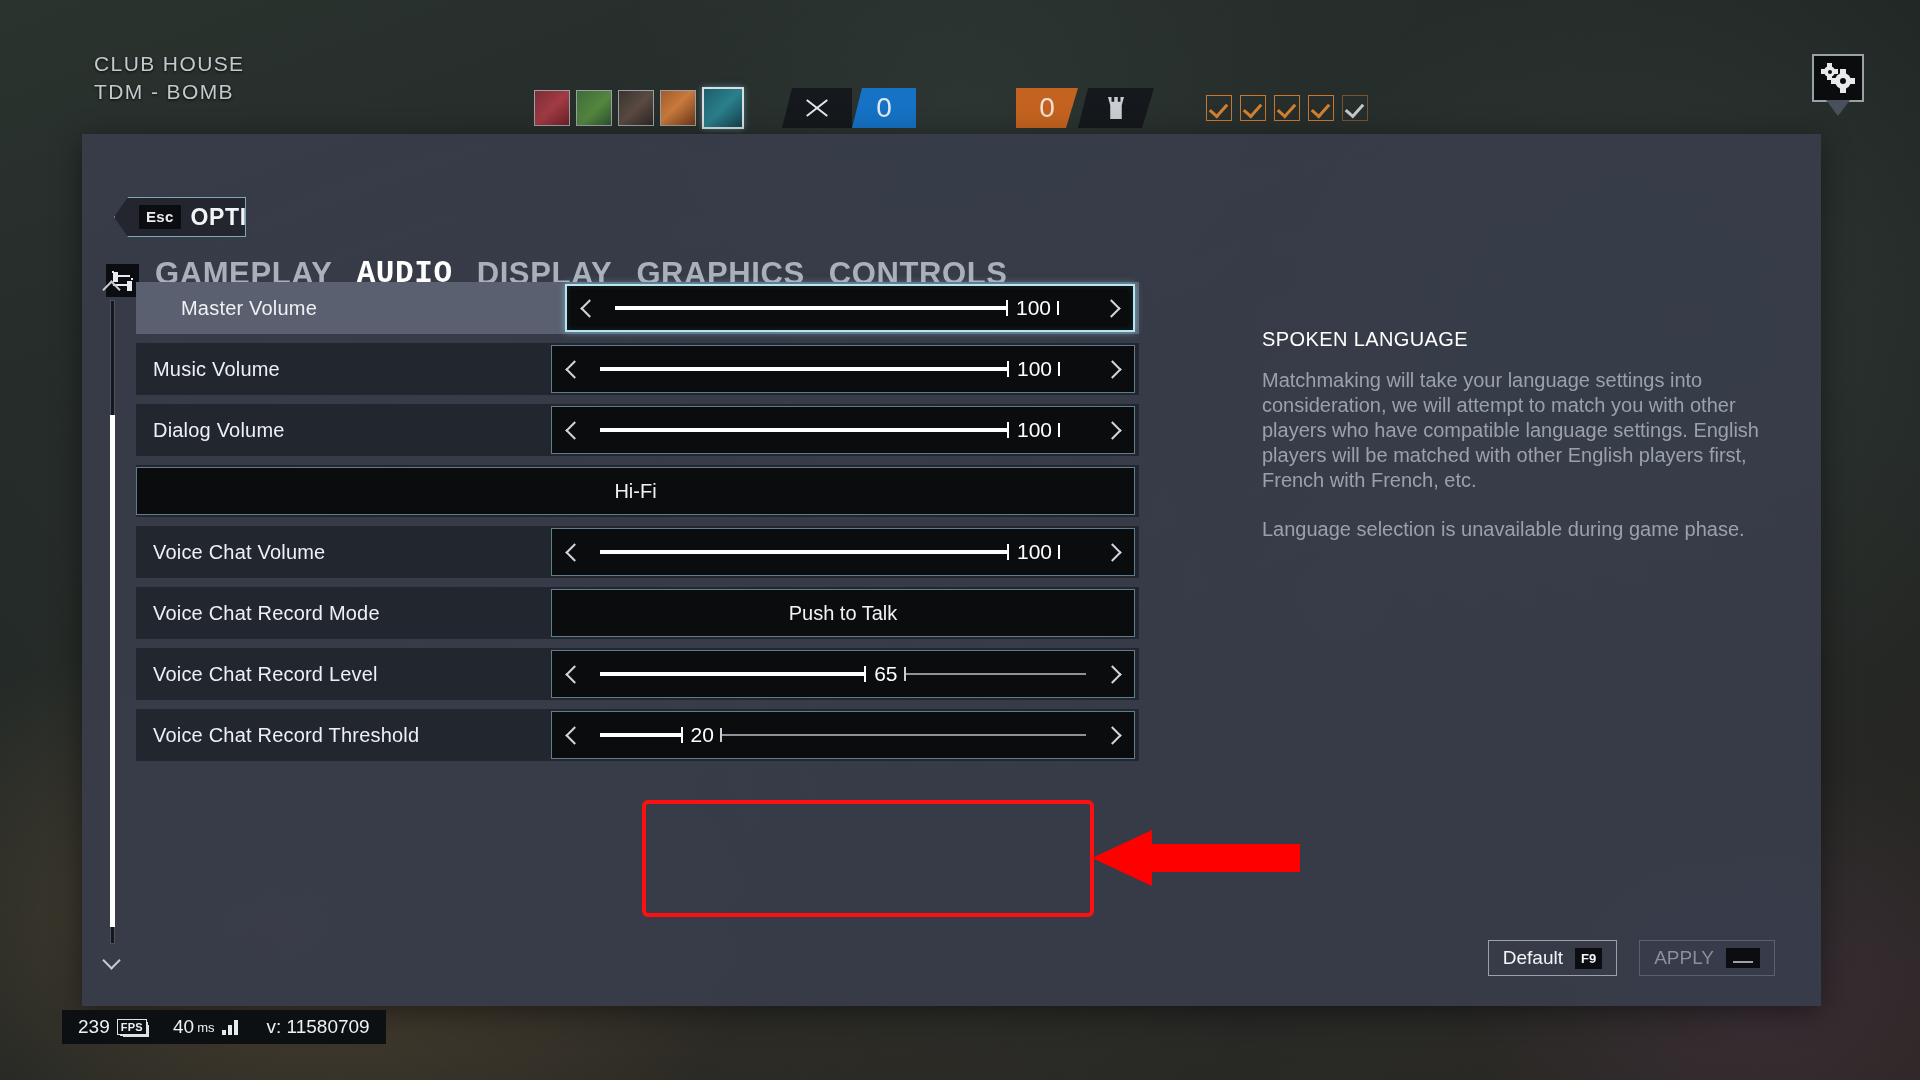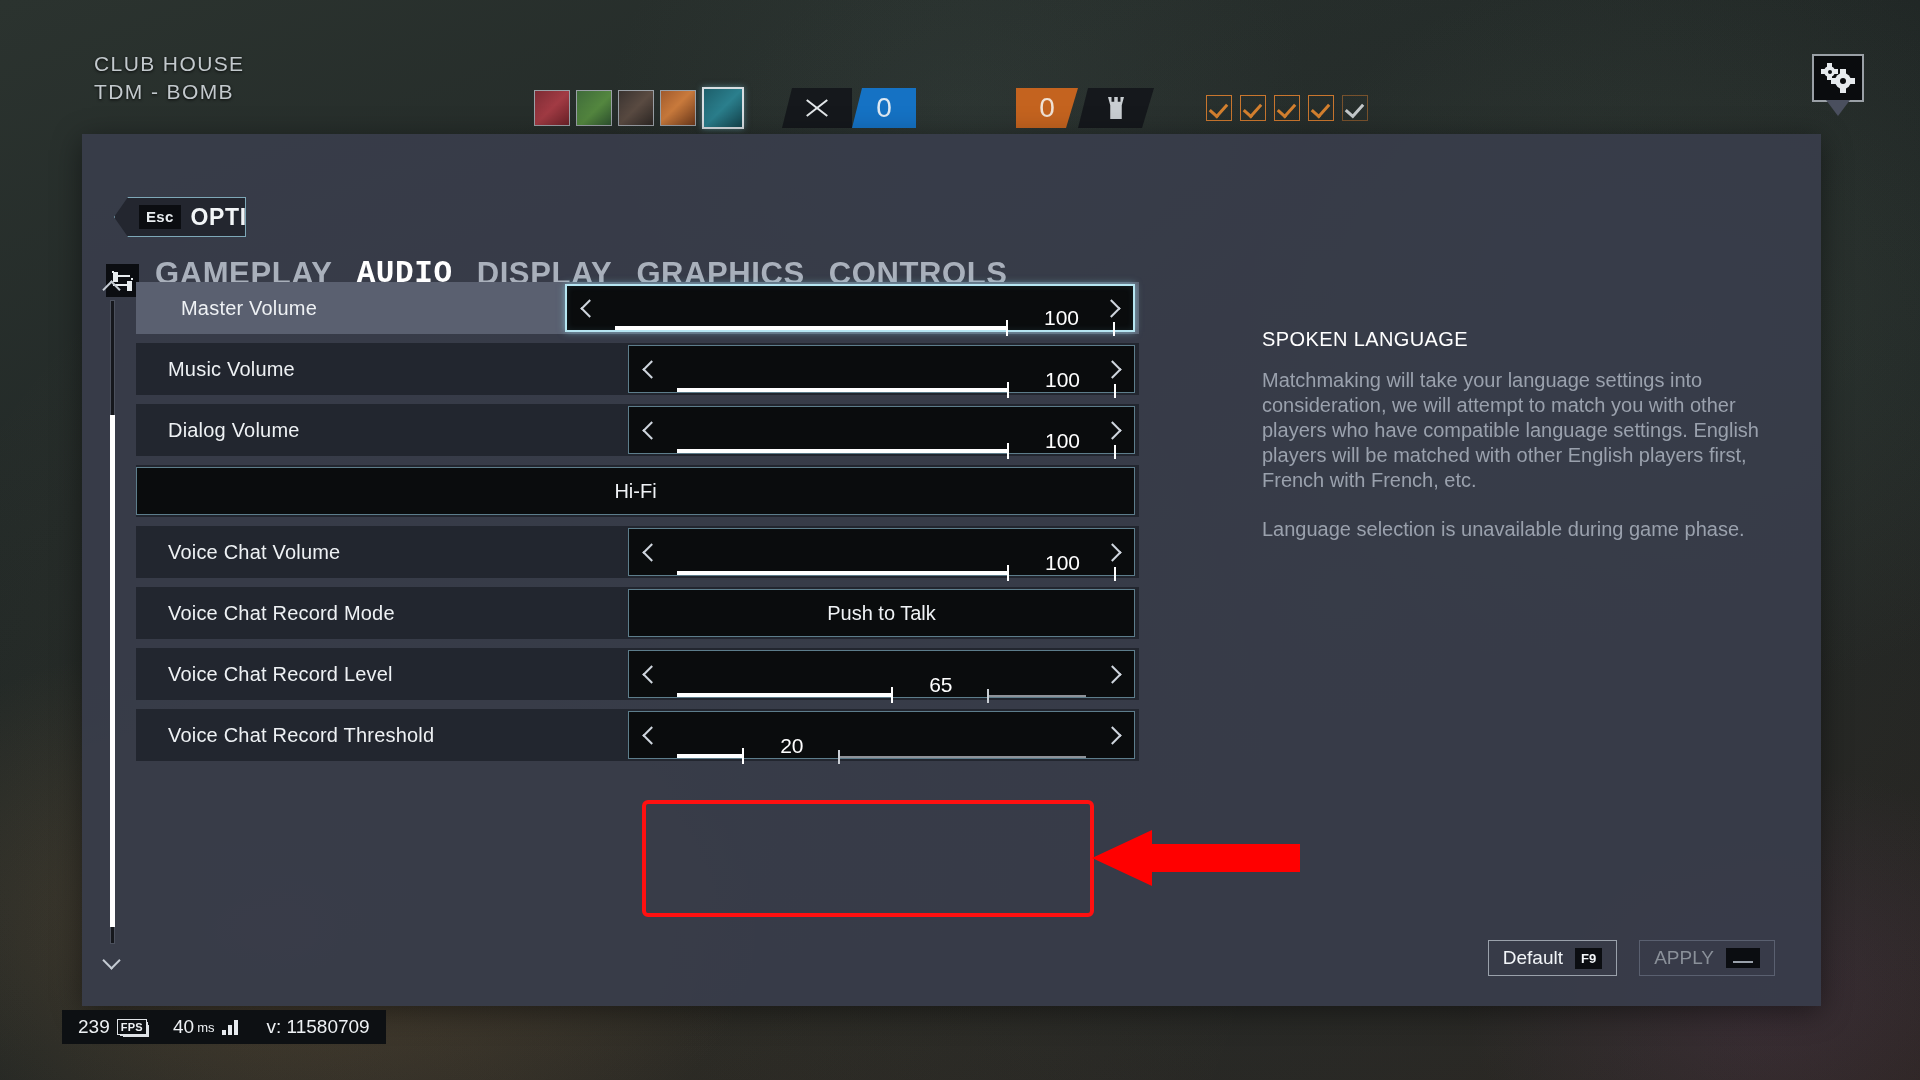--- a/index.html
+++ b/index.html
@@ -314,22 +314,22 @@
   .row {
     height: 52px;
     background: #22262f;
     display: flex;
     align-items: center;
     margin-bottom: 9px;
     position: relative;
   }
   .row.highlight { background: #5a6070; }
   .row-label {
-    width: 492px;
-    padding-left: 32px;
+    width: 415px;
+    padding-left: 17px;
     box-sizing: border-box;
     color: #eef1f4;
     font-size: 20px;
     letter-spacing: 0.2px;
   }
   .row.highlight .row-label { padding-left: 45px; width: 429px; }
 
   .control {
     flex: 1;
     height: 48px;
@@ -363,25 +363,24 @@
     border: solid #cfd6de;
     border-width: 2px 2px 0 0;
   }
   .arrow.left span { transform: rotate(-135deg); margin-left: 4px; }
   .arrow.right span { transform: rotate(45deg); margin-right: 4px; }
 
   .slider {
     flex: 1;
     height: 100%;
     display: flex;
-    align-items: flex-end;
+    align-items: center;
     position: relative;
     padding: 0 8px;
     box-sizing: border-box;
-    gap: 28px;
   }
   .bar-fill {
     height: 4px;
     background: #ffffff;
     position: relative;
     flex: none;
   }
   .bar-fill::after {
     content: "";
     position: absolute;

